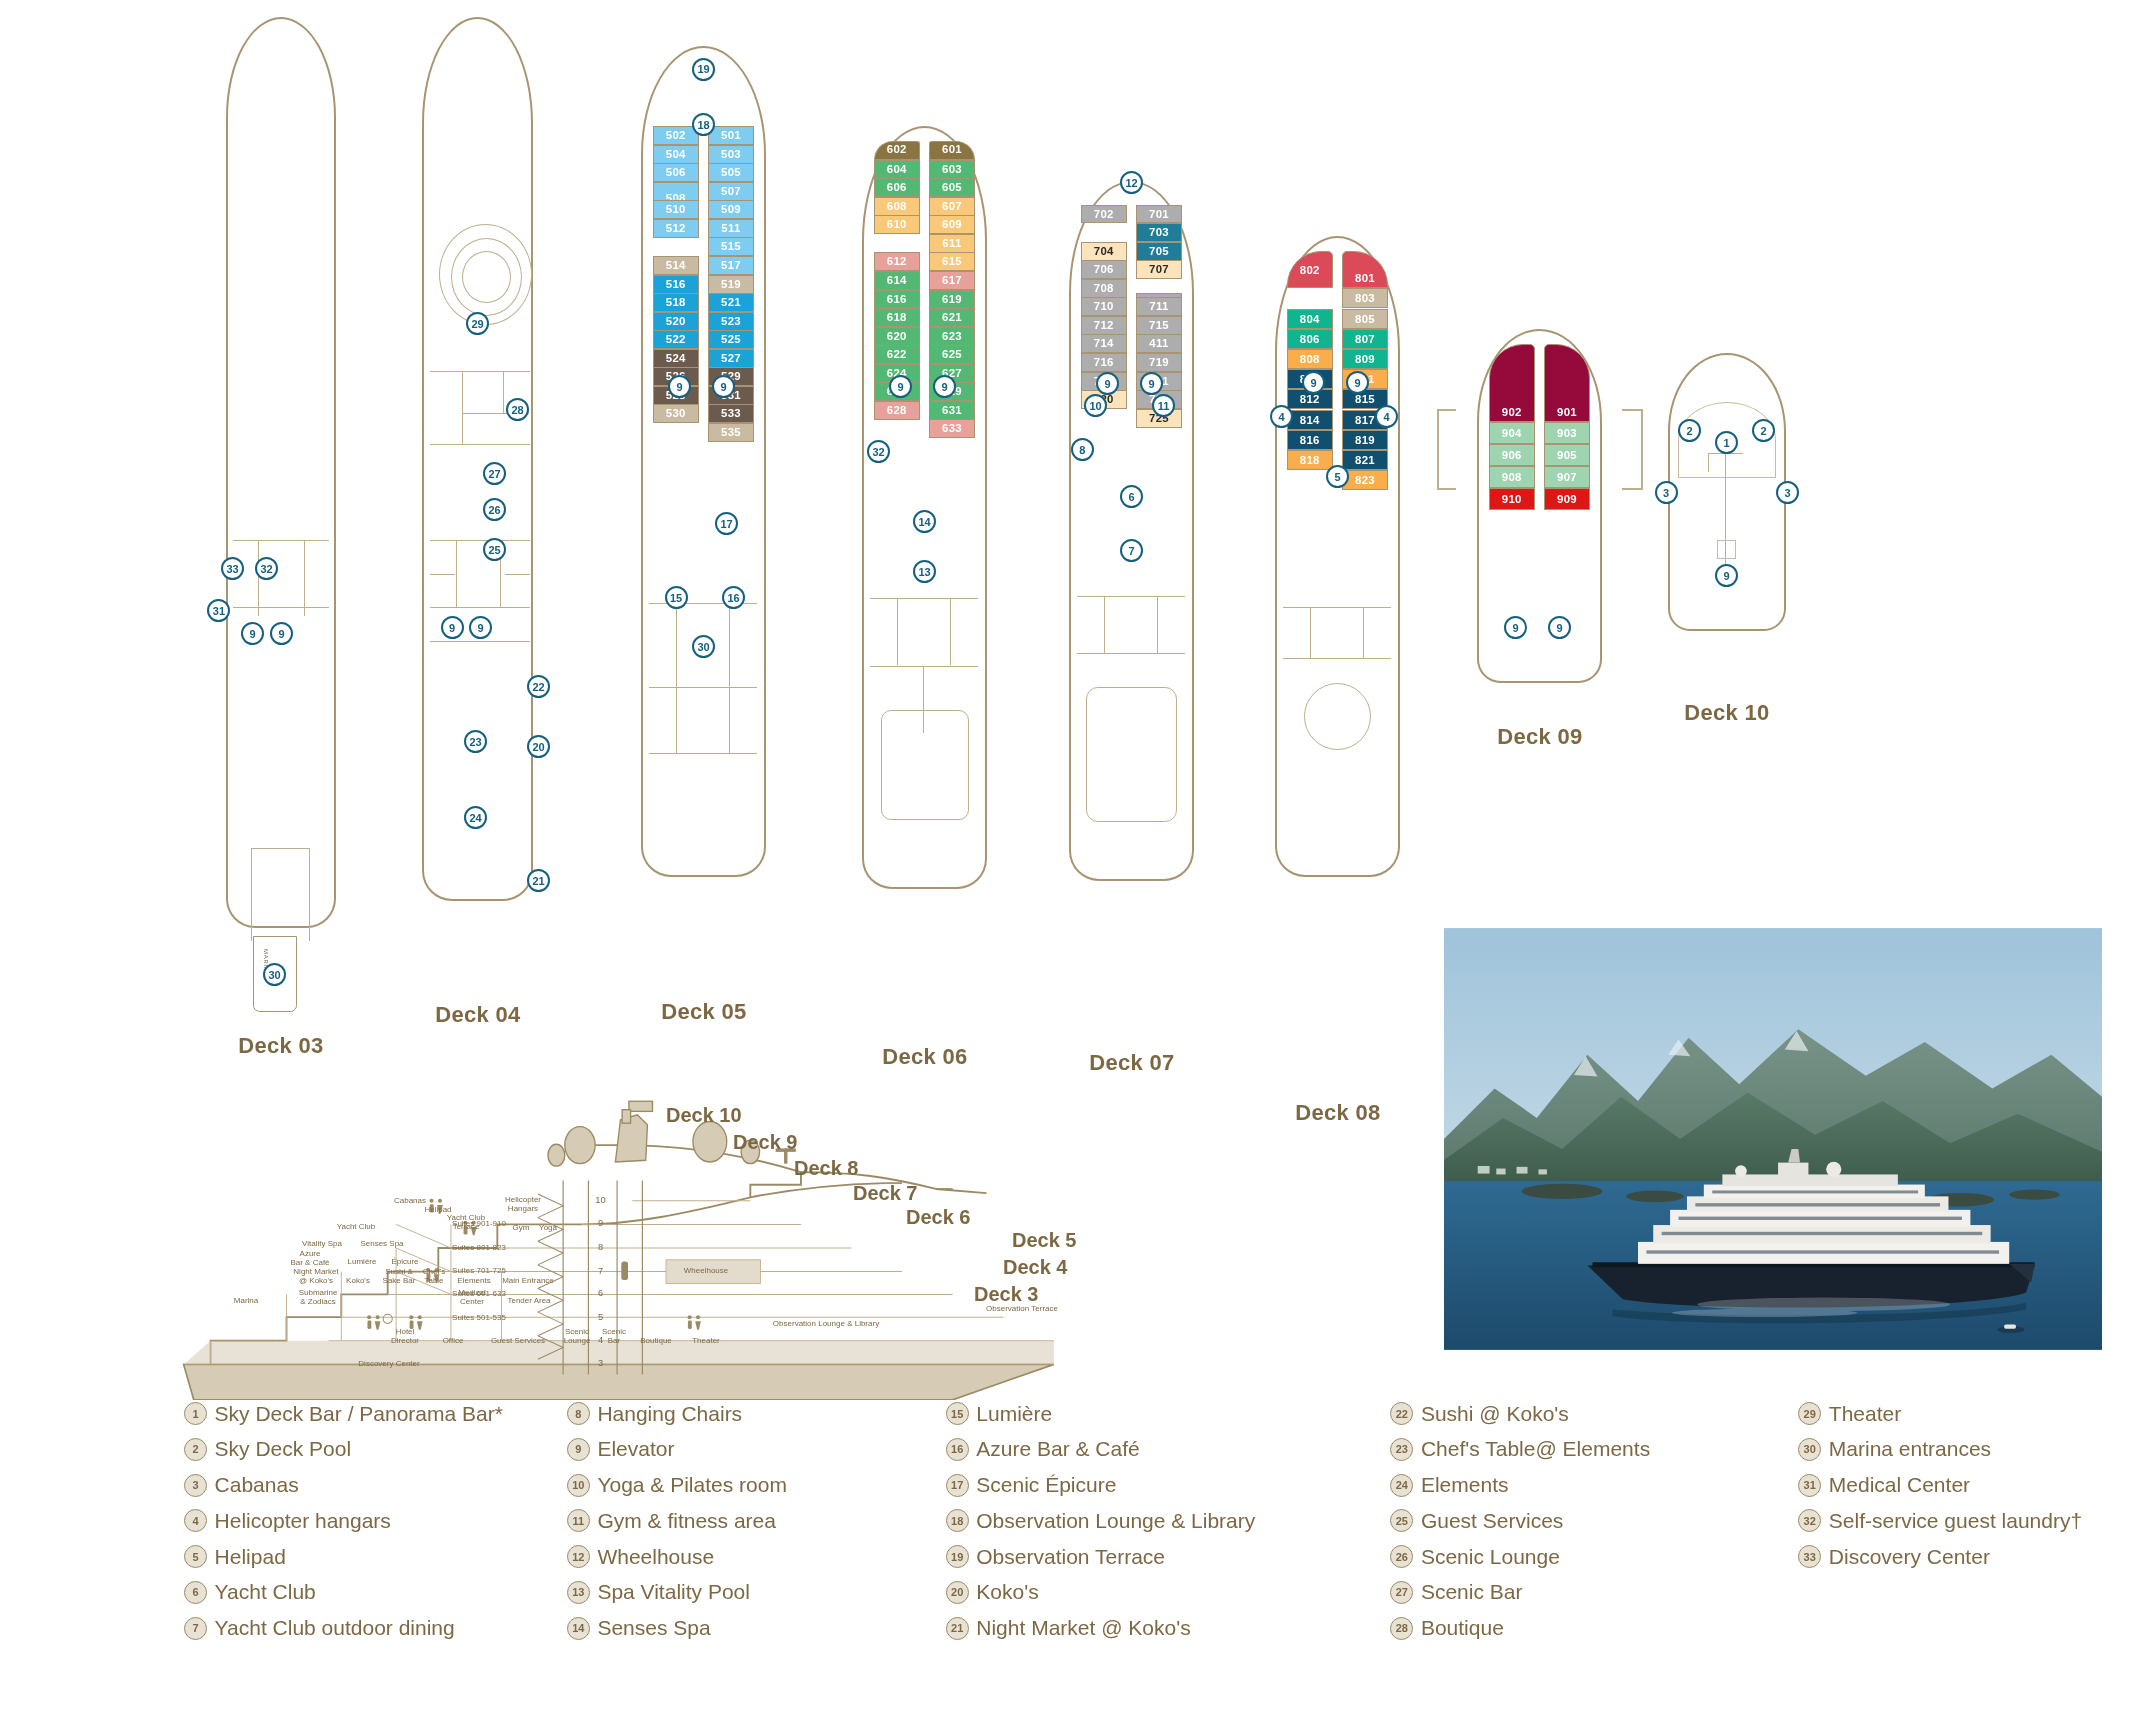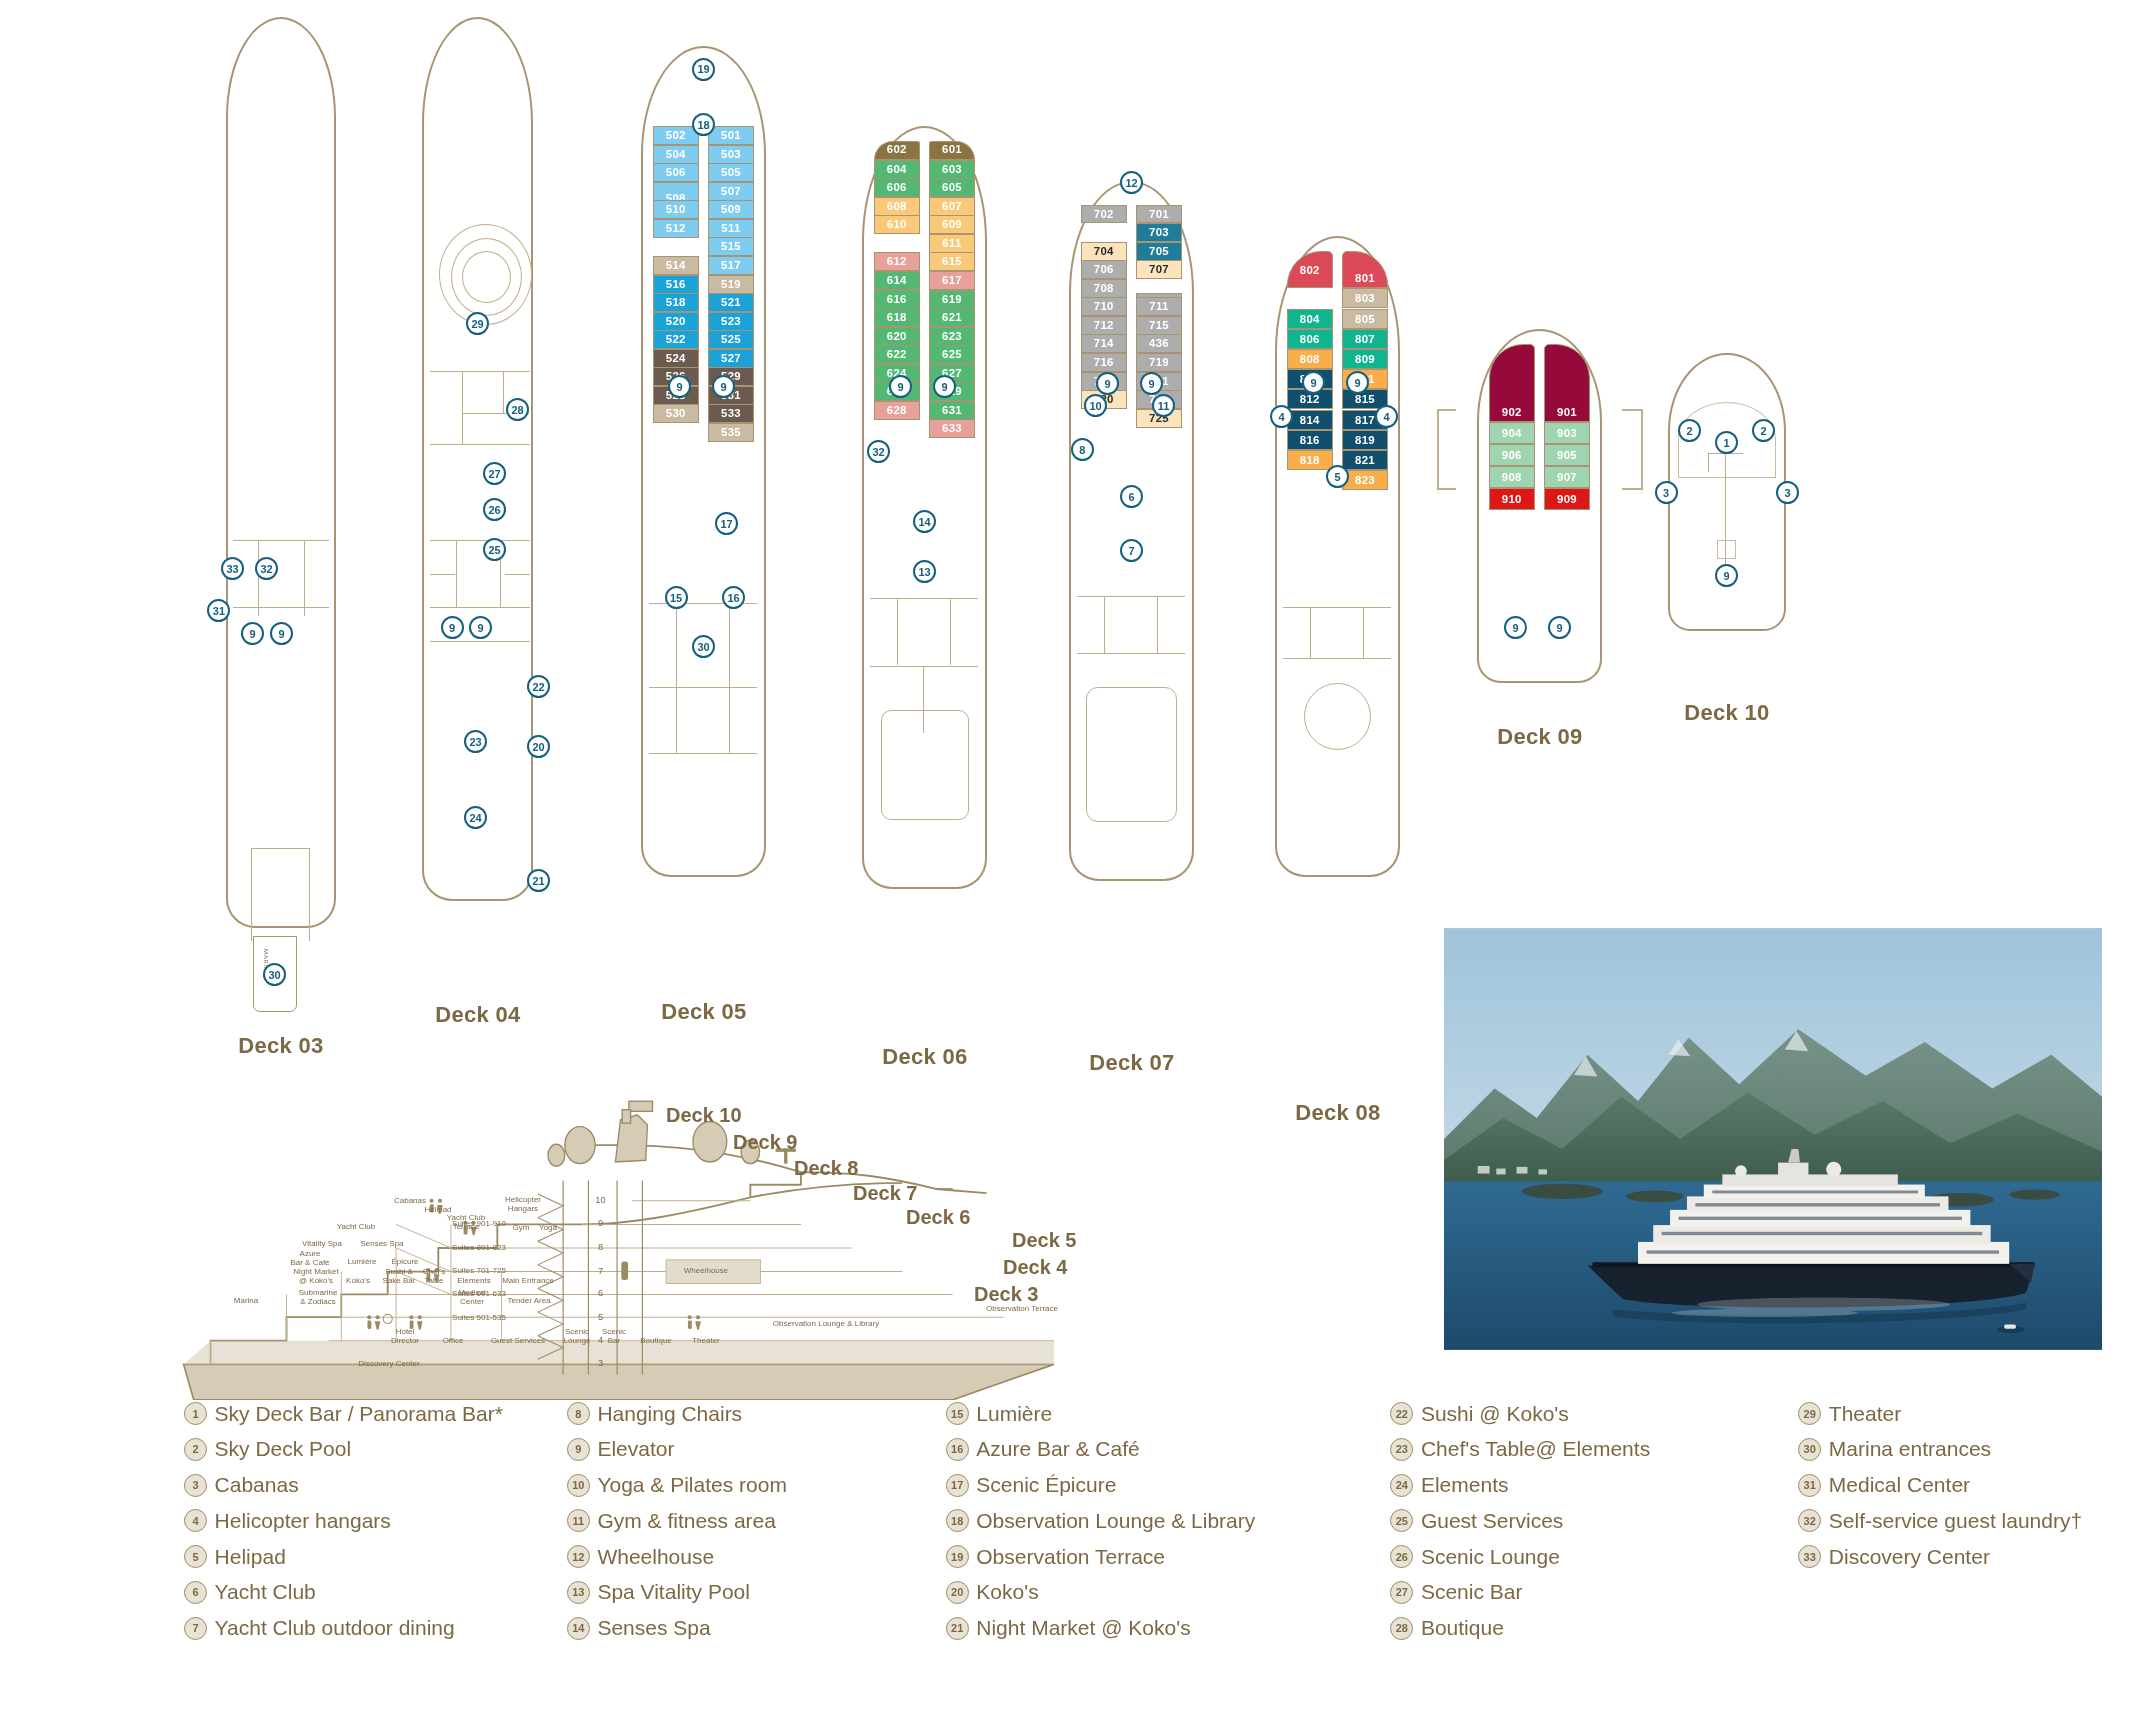--- a/index.html
+++ b/index.html
@@ -285,21 +285,21 @@
         <div class="cabin" style="left: 11.8px; top: 172px; width: 46px; height: 18.6px; background: rgb(173, 173, 173);">716</div>
         <div class="cabin" style="left: 11.8px; top: 191px; width: 46px; height: 18.6px; background: rgb(173, 173, 173);">718</div>
         <div class="cabin dark-text" style="left: 11.8px; top: 209px; width: 46px; height: 18.6px; background: rgb(251, 227, 187);">720</div>
         <div class="cabin" style="left: 67px; top: 23.6px; width: 46px; height: 18.6px; background: rgb(173, 173, 173);">701</div>
         <div class="cabin" style="left: 67px; top: 42px; width: 46px; height: 18.6px; background: rgb(31, 125, 153);">703</div>
         <div class="cabin" style="left: 67px; top: 61px; width: 46px; height: 18.6px; background: rgb(31, 125, 153);">705</div>
         <div class="cabin dark-text" style="left: 67px; top: 79px; width: 46px; height: 18.6px; background: rgb(251, 227, 187);">707</div>
         <div class="cabin" style="left: 67px; top: 112px; width: 46px; height: 18.6px; background: rgb(173, 173, 173);">709</div>
         <div class="cabin" style="left: 67px; top: 116px; width: 46px; height: 18.6px; background: rgb(173, 173, 173);">711</div>
         <div class="cabin" style="left: 67px; top: 135px; width: 46px; height: 18.6px; background: rgb(173, 173, 173);">715</div>
-        <div class="cabin" style="left: 67px; top: 153px; width: 46px; height: 18.6px; background: rgb(173, 173, 173);">436</div>
+        <div class="cabin" style="left: 67px; top: 153px; width: 46px; height: 18.6px; background: rgb(173, 173, 173);">411</div>
         <div class="cabin" style="left: 67px; top: 172px; width: 46px; height: 18.6px; background: rgb(173, 173, 173);">719</div>
         <div class="cabin" style="left: 67px; top: 191px; width: 46px; height: 18.6px; background: rgb(173, 173, 173);">721</div>
         <div class="cabin" style="left: 67px; top: 209px; width: 46px; height: 18.6px; background: rgb(173, 173, 173);">723</div>
         <div class="cabin dark-text" style="left: 67px; top: 228px; width: 46px; height: 18.6px; background: rgb(251, 227, 187);">725</div>
       </div>
   <div class="pl" style="left:8.4px; top:415px; width:108px; height:1.3px;"></div>
   <div class="pl" style="left:8.4px; top:472px; width:108px; height:1.3px;"></div>
   <div class="pl" style="left:35px; top:415px; width:1.3px; height:57px;"></div>
   <div class="pl" style="left:88px; top:415px; width:1.3px; height:57px;"></div>
   <div style="position:absolute; left:17px; top:506px; width:91px; height:135px;

